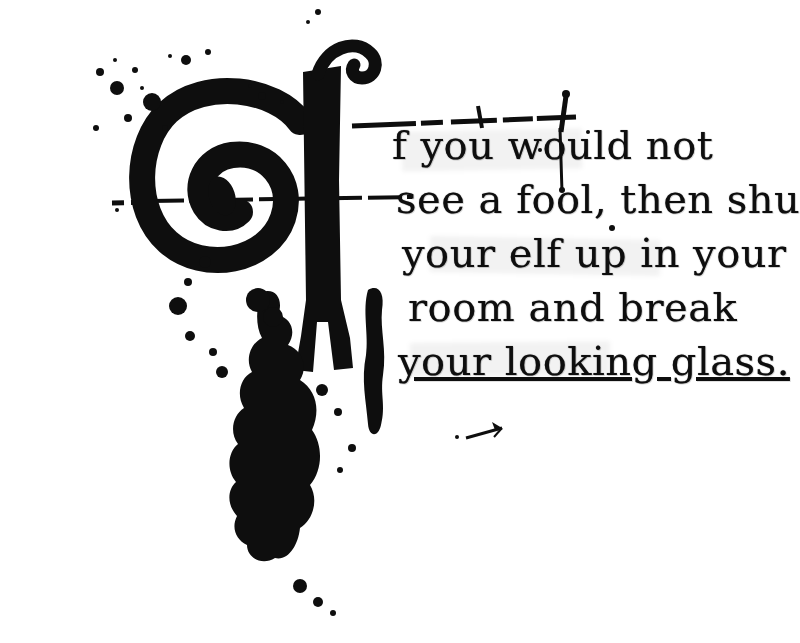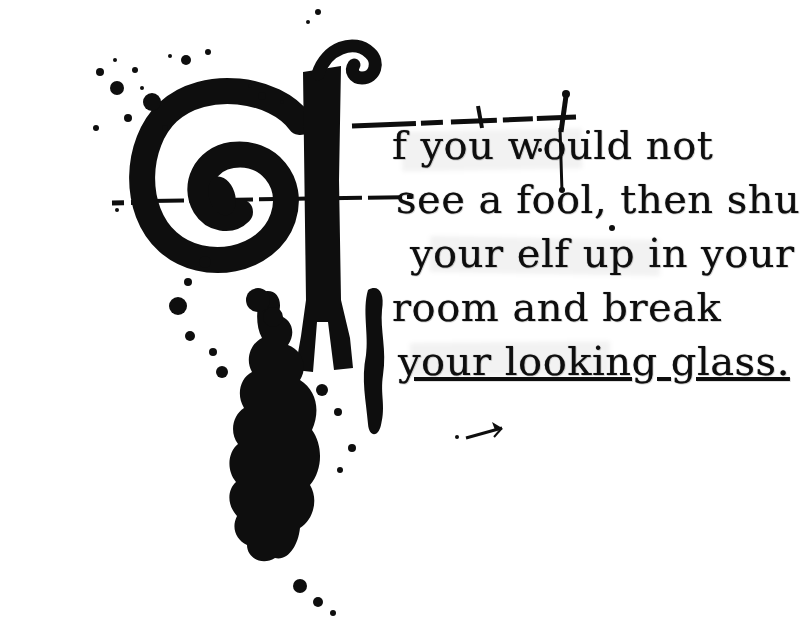--- a/index.html
+++ b/index.html
@@ -28,22 +28,22 @@
     color: #0e0e0e;
   }
   .quote-line {
     font-size: 40px;
     line-height: 54px;
     white-space: nowrap;
     letter-spacing: 0.5px;
     text-shadow: 0 0 1px rgba(0,0,0,0.55), 1px 1px 0 rgba(0,0,0,0.12);
   }
   .quote-line:nth-child(2) { margin-left: 4px; }
-  .quote-line:nth-child(3) { margin-left: 18px; }
-  .quote-line:nth-child(4) { margin-left: 0; }
+  .quote-line:nth-child(3) { margin-left: 10px; }
+  .quote-line:nth-child(4) { margin-left: 16px; }
   .quote-line:nth-child(5) { margin-left: 6px; text-decoration: underline; }
   
   .smudge {
     position: absolute;
     background: rgba(0,0,0,0.05);
     filter: blur(2px);
   }
   .smudge.s1 { left: 402px; top: 130px; width: 180px; height: 40px; transform: rotate(-1deg); }
   .smudge.s2 { left: 430px; top: 238px; width: 230px; height: 36px; transform: rotate(1deg); }
   .smudge.s3 { left: 410px; top: 342px; width: 200px; height: 34px; transform: rotate(-0.5deg); }

